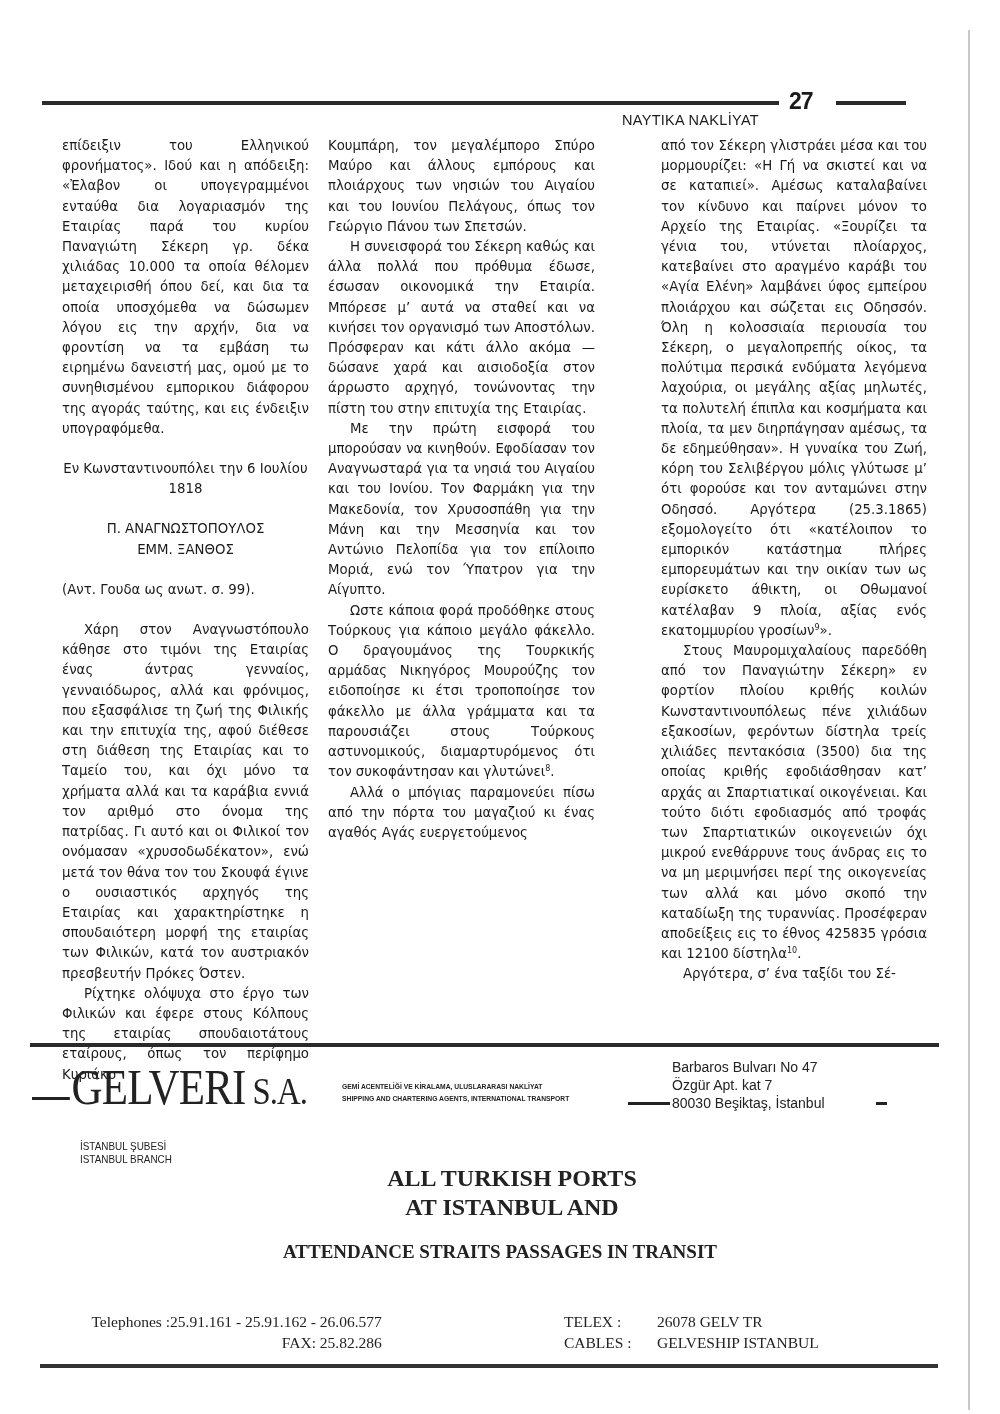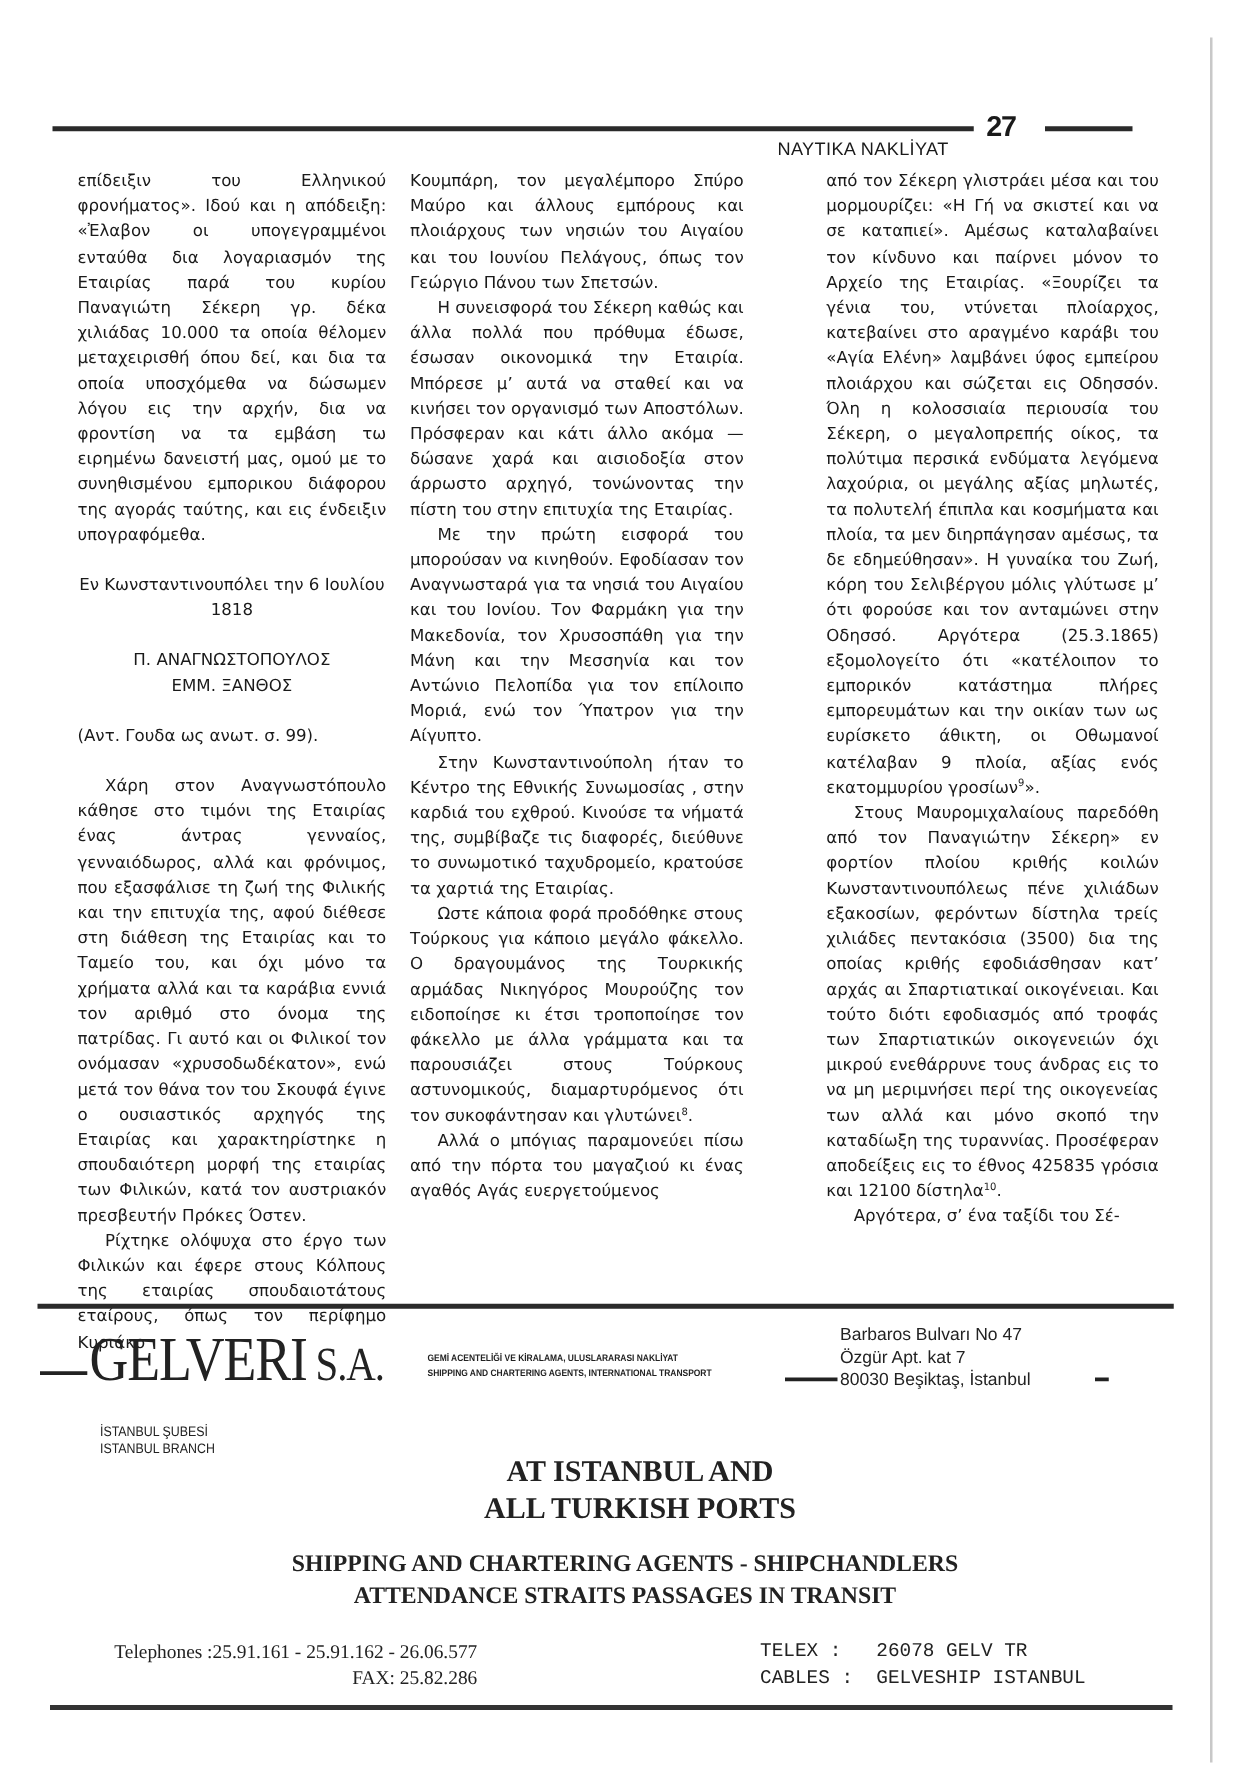--- a/index.html
+++ b/index.html
@@ -30,21 +30,21 @@
   .gelveri .sa { font-size: 38px; margin-left: 8px; }
   .services { position: absolute; left: 342px; top: 1081px; font-family: "Liberation Sans", sans-serif; font-weight: bold; font-size: 7.5px; line-height: 12px; color: #222; transform: scaleX(0.9); transform-origin: left top; }
   .address { position: absolute; left: 672px; top: 1058px; font-family: "Liberation Sans", sans-serif; font-size: 14px; line-height: 18px; color: #222; }
   .addr-dash-left { position: absolute; left: 628px; top: 1102px; width: 42px; height: 3px; background: #222; }
   .addr-dash-right { position: absolute; left: 876px; top: 1102px; width: 11px; height: 3px; background: #222; }
   .branch { position: absolute; left: 80px; top: 1140px; font-family: "Liberation Sans", sans-serif; font-size: 11px; line-height: 13px; color: #222; transform: scaleX(0.9); transform-origin: left top; }
   .ad-headline { position: absolute; left: 0; width: 1000px; top: 1164px; text-align: center; font-family: "Liberation Serif", serif; font-weight: bold; font-size: 24px; line-height: 29px; color: #222; padding-left: 24px; box-sizing: border-box; }
   .ad-sub { position: absolute; left: 0; width: 1000px; top: 1239px; text-align: center; font-family: "Liberation Serif", serif; font-weight: bold; font-size: 19px; line-height: 25px; color: #222; padding-left: 0; box-sizing: border-box; }
   .contact { position: absolute; top: 1311px; font-family: "Liberation Serif", serif; font-size: 15.5px; line-height: 21px; color: #222; }
   .contact-left { left: 60px; text-align: right; }
-  .contact-right { left: 608px; font-family: Liberation Mono, monospace; }
+  .contact-right { left: 564px; }
   .contact .lbl { display: inline-block; }
   .contact-left .lbl { width: 110px; }
   .contact-right .lbl { width: 93px; }
 </style>
 </head>
 <body>
 
 <div class="edge-line"></div>
 
 <div class="hdr-rule-left"></div>
@@ -63,21 +63,20 @@
   <p>(Αντ. Γουδα ως ανωτ. σ. 99).</p>
   <div class="gap"></div>
   <p class="ind">Χάρη στον Αναγνωστόπουλο κάθησε στο τιμόνι της Εταιρίας ένας άντρας γενναίος, γενναιόδωρος, αλλά και φρόνιμος, που εξασφάλισε τη ζωή της Φιλικής και την επιτυχία της, αφού διέθεσε στη διάθεση της Εταιρίας και το Ταμείο του, και όχι μόνο τα χρήματα αλλά και τα καράβια εννιά τον αριθμό στο όνομα της πατρίδας. Γι αυτό και οι Φιλικοί τον ονόμασαν «χρυσοδωδέκατον», ενώ μετά τον θάνα τον του Σκουφά έγινε ο ουσιαστικός αρχηγός της Εταιρίας και χαρακτηρίστηκε η σπουδαιότερη μορφή της εταιρίας των Φιλικών, κατά τον αυστριακόν πρεσβευτήν Πρόκες Όστεν.</p>
   <p class="ind">Ρίχτηκε ολόψυχα στο έργο των Φιλικών και έφερε στους Κόλπους της εταιρίας σπουδαιοτάτους εταίρους, όπως τον περίφημο Κυριάκο</p>
 </div>
 
 <div class="col col2">
   <p>Κουμπάρη, τον μεγαλέμπορο Σπύρο Μαύρο και άλλους εμπόρους και πλοιάρχους των νησιών του Αιγαίου και του Ιουνίου Πελάγους, όπως τον Γεώργιο Πάνου των Σπετσών.</p>
   <p class="ind">Η συνεισφορά του Σέκερη καθώς και άλλα πολλά που πρόθυμα έδωσε, έσωσαν οικονομικά την Εταιρία. Μπόρεσε μ’ αυτά να σταθεί και να κινήσει τον οργανισμό των Αποστόλων. Πρόσφεραν και κάτι άλλο ακόμα — δώσανε χαρά και αισιοδοξία στον άρρωστο αρχηγό, τονώνοντας την πίστη του στην επιτυχία της Εταιρίας.</p>
   <p class="ind">Με την πρώτη εισφορά του μπορούσαν να κινηθούν. Εφοδίασαν τον Αναγνωσταρά για τα νησιά του Αιγαίου και του Ιονίου. Τον Φαρμάκη για την Μακεδονία, τον Χρυσοσπάθη για την Μάνη και την Μεσσηνία και τον Αντώνιο Πελοπίδα για τον επίλοιπο Μοριά, ενώ τον Ύπατρον για την Αίγυπτο.</p>
-  <p class="ind">Στην Κωνσταντινούπολη ήταν το Κέντρο της Εθνικής Συνωμοσίας , στην καρδιά του εχθρού. Κινούσε τα νήματά της, συμβίβαζε τις διαφορές, διεύθυνε το συνωμοτικό ταχυδρομείο, κρατούσε τα χαρτιά της Εταιρίας.</p>
   <p class="ind"><span>Ωστε κάποια φορά προδόθηκε στους Τούρκους για κάποιο μεγάλο φάκελλο. Ο δραγουμάνος της Τουρκικής αρμάδας Νικηγόρος Μουρούζης τον ειδοποίησε κι έτσι τροποποίησε τον φάκελλο με άλλα γράμματα και τα παρουσιάζει στους Τούρκους αστυνομικούς, διαμαρτυρόμενος ότι τον συκοφάντησαν και γλυτώνει</span><sup>8</sup>.</p>
   <p class="ind">Αλλά ο μπόγιας παραμονεύει πίσω από την πόρτα του μαγαζιού κι ένας αγαθός Αγάς ευεργετούμενος</p>
 </div>
 
 <div class="col col3">
   <p><span>από τον Σέκερη γλιστράει μέσα και του μορμουρίζει: «Η Γή να σκιστεί και να σε καταπιεί». Αμέσως καταλαβαίνει τον κίνδυνο και παίρνει μόνον το Αρχείο της Εταιρίας. «Ξουρίζει τα γένια του, ντύνεται πλοίαρχος, κατεβαίνει στο αραγμένο καράβι του «Αγία Ελένη» λαμβάνει ύφος εμπείρου πλοιάρχου και σώζεται εις Οδησσόν. Όλη η κολοσσιαία περιουσία του Σέκερη, ο μεγαλοπρεπής οίκος, τα πολύτιμα περσικά ενδύματα λεγόμενα λαχούρια, οι μεγάλης αξίας μηλωτές, τα πολυτελή έπιπλα και κοσμήματα και πλοία, τα μεν διηρπάγησαν αμέσως, τα δε εδημεύθησαν». Η γυναίκα του Ζωή, κόρη του Σελιβέργου μόλις γλύτωσε μ’ ότι φορούσε και τον ανταμώνει στην Οδησσό. Αργότερα (25.3.1865) εξομολογείτο ότι «κατέλοιπον το εμπορικόν κατάστημα πλήρες εμπορευμάτων και την οικίαν των ως ευρίσκετο άθικτη, οι Οθωμανοί κατέλαβαν 9 πλοία, αξίας ενός εκατομμυρίου γροσίων</span><sup>9</sup><span>».</span></p>
   <p class="ind"><span>Στους Μαυρομιχαλαίους παρεδόθη από τον Παναγιώτην Σέκερη» εν φορτίον πλοίου κριθής κοιλών Κωνσταντινουπόλεως πένε χιλιάδων εξακοσίων, φερόντων δίστηλα τρείς χιλιάδες πεντακόσια (3500) δια της οποίας κριθής εφοδιάσθησαν κατ’ αρχάς αι Σπαρτιατικαί οικογένειαι. Και τούτο διότι εφοδιασμός από τροφάς των Σπαρτιατικών οικογενειών όχι μικρού ενεθάρρυνε τους άνδρας εις το να μη μεριμνήσει περί της οικογενείας των αλλά και μόνο σκοπό την καταδίωξη της τυραννίας. Προσέφεραν αποδείξεις εις το έθνος 425835 γρόσια και 12100 δίστηλα</span><sup>10</sup><span>.</span></p>
   <p class="ind">Αργότερα, σ’ ένα ταξίδι του Σέ-</p>
 </div>
 
@@ -92,25 +91,24 @@
   <div>Özgür  Apt. kat 7</div>
   <div>80030  Beşiktaş, İstanbul</div>
 </div>
 <div class="addr-dash-left"></div>
 <div class="addr-dash-right"></div>
 <div class="branch">
   <div>İSTANBUL ŞUBESİ</div>
   <div>ISTANBUL BRANCH</div>
 </div>
 <div class="ad-headline">
+  <div>ALL TURKISH PORTS</div>
   <div>AT ISTANBUL AND</div>
-  <div>ALL TURKISH PORTS</div>
 </div>
 <div class="ad-sub">
-  <div>SHIPPING AND CHARTERING AGENTS - SHIPCHANDLERS</div>
   <div>ATTENDANCE STRAITS PASSAGES IN TRANSIT</div>
 </div>
 <div class="contact contact-left">
   <div><span class="lbl">Telephones :</span><span>25.91.161 - 25.91.162 - 26.06.577</span></div>
   <div><span class="lbl">FAX</span><span>:  25.82.286</span></div>
 </div>
 <div class="contact contact-right">
   <div><span class="lbl">TELEX   :</span><span>26078 GELV TR</span></div>
   <div><span class="lbl">CABLES :</span><span>GELVESHIP ISTANBUL</span></div>
 </div>

